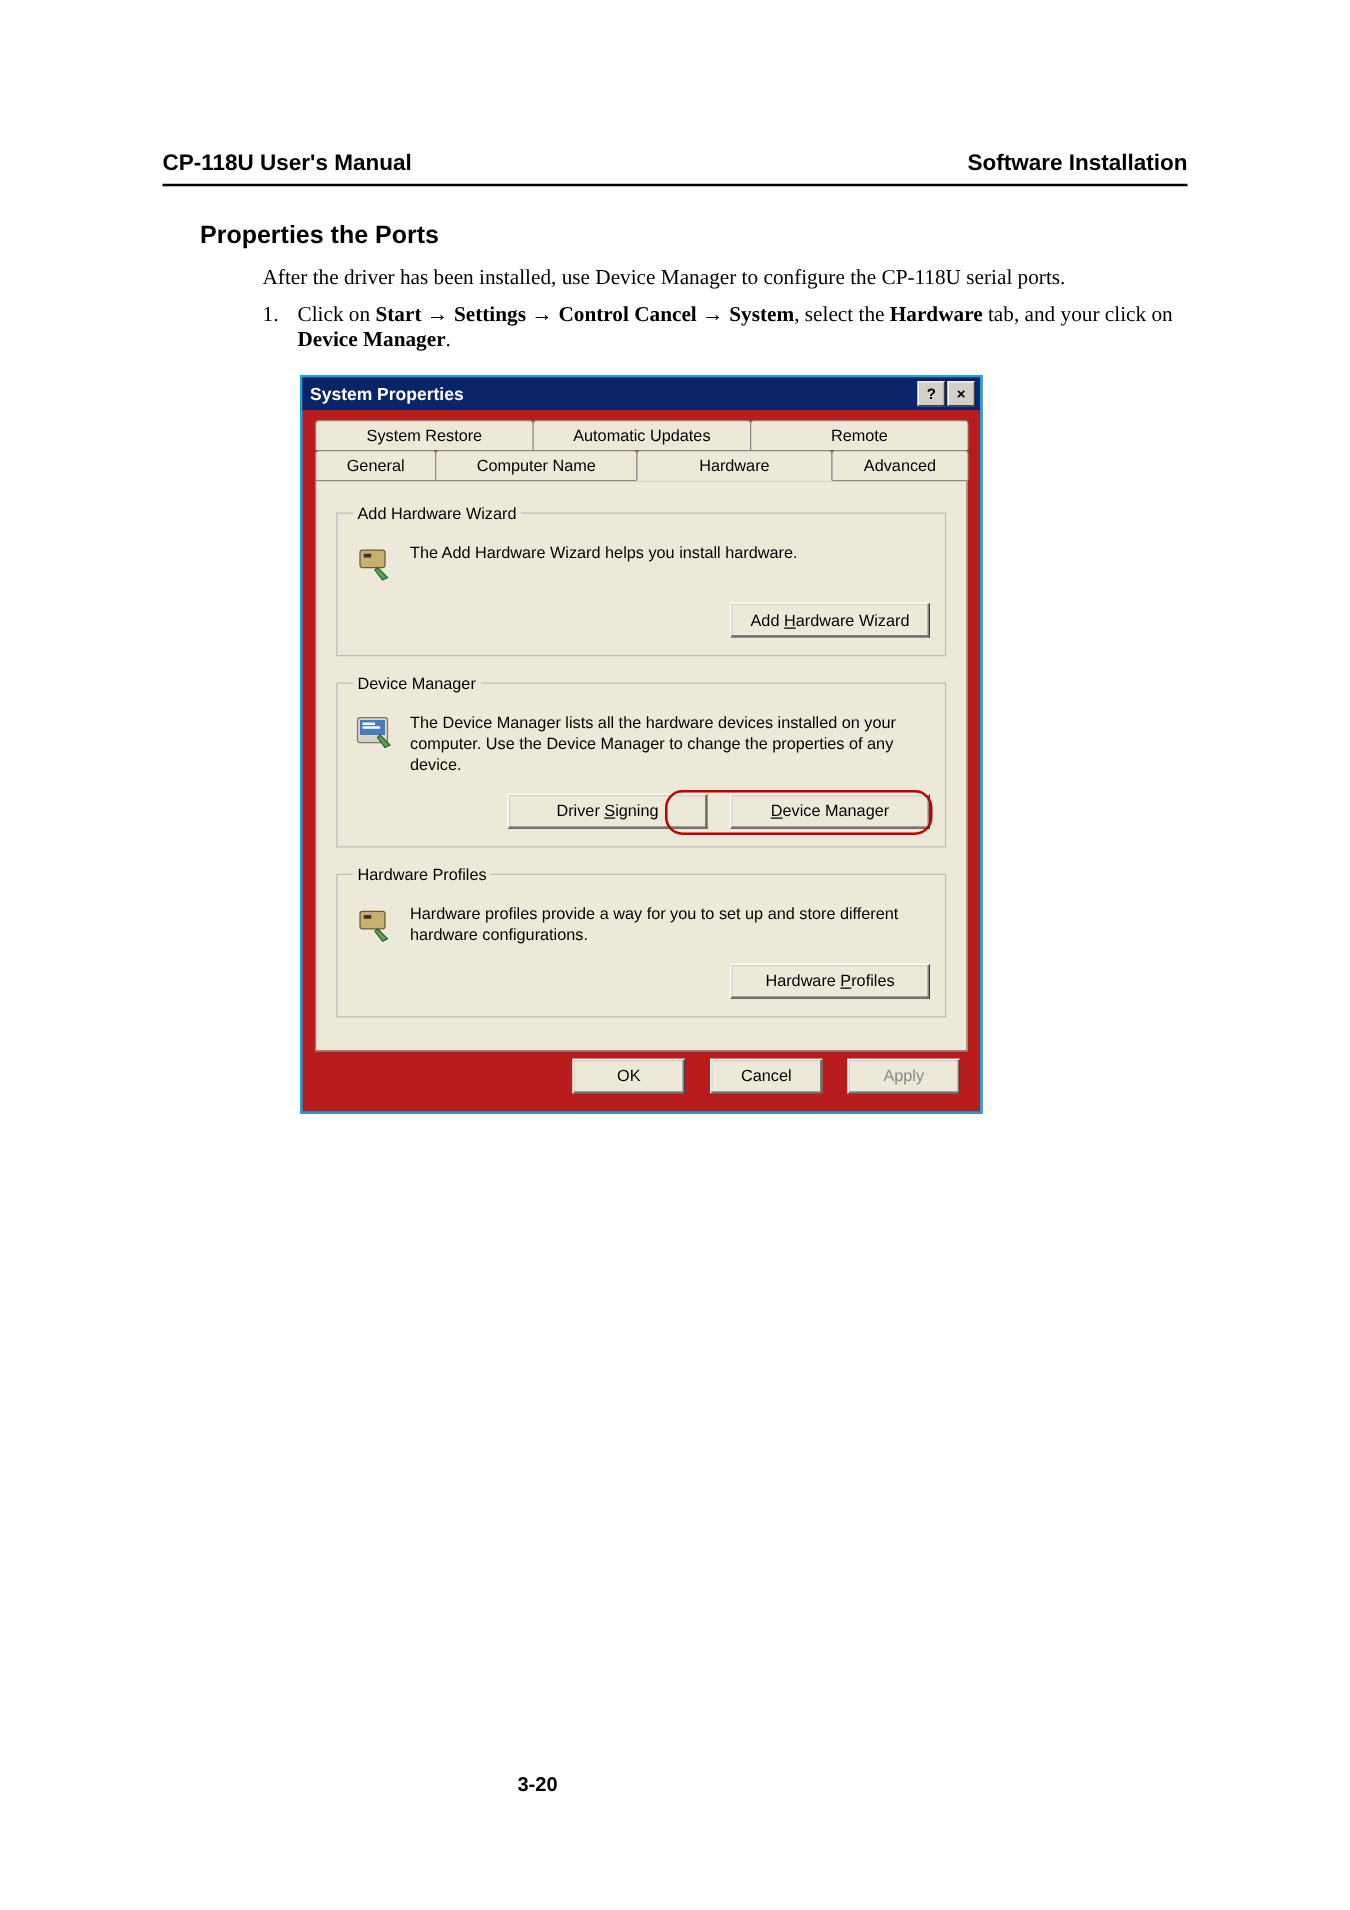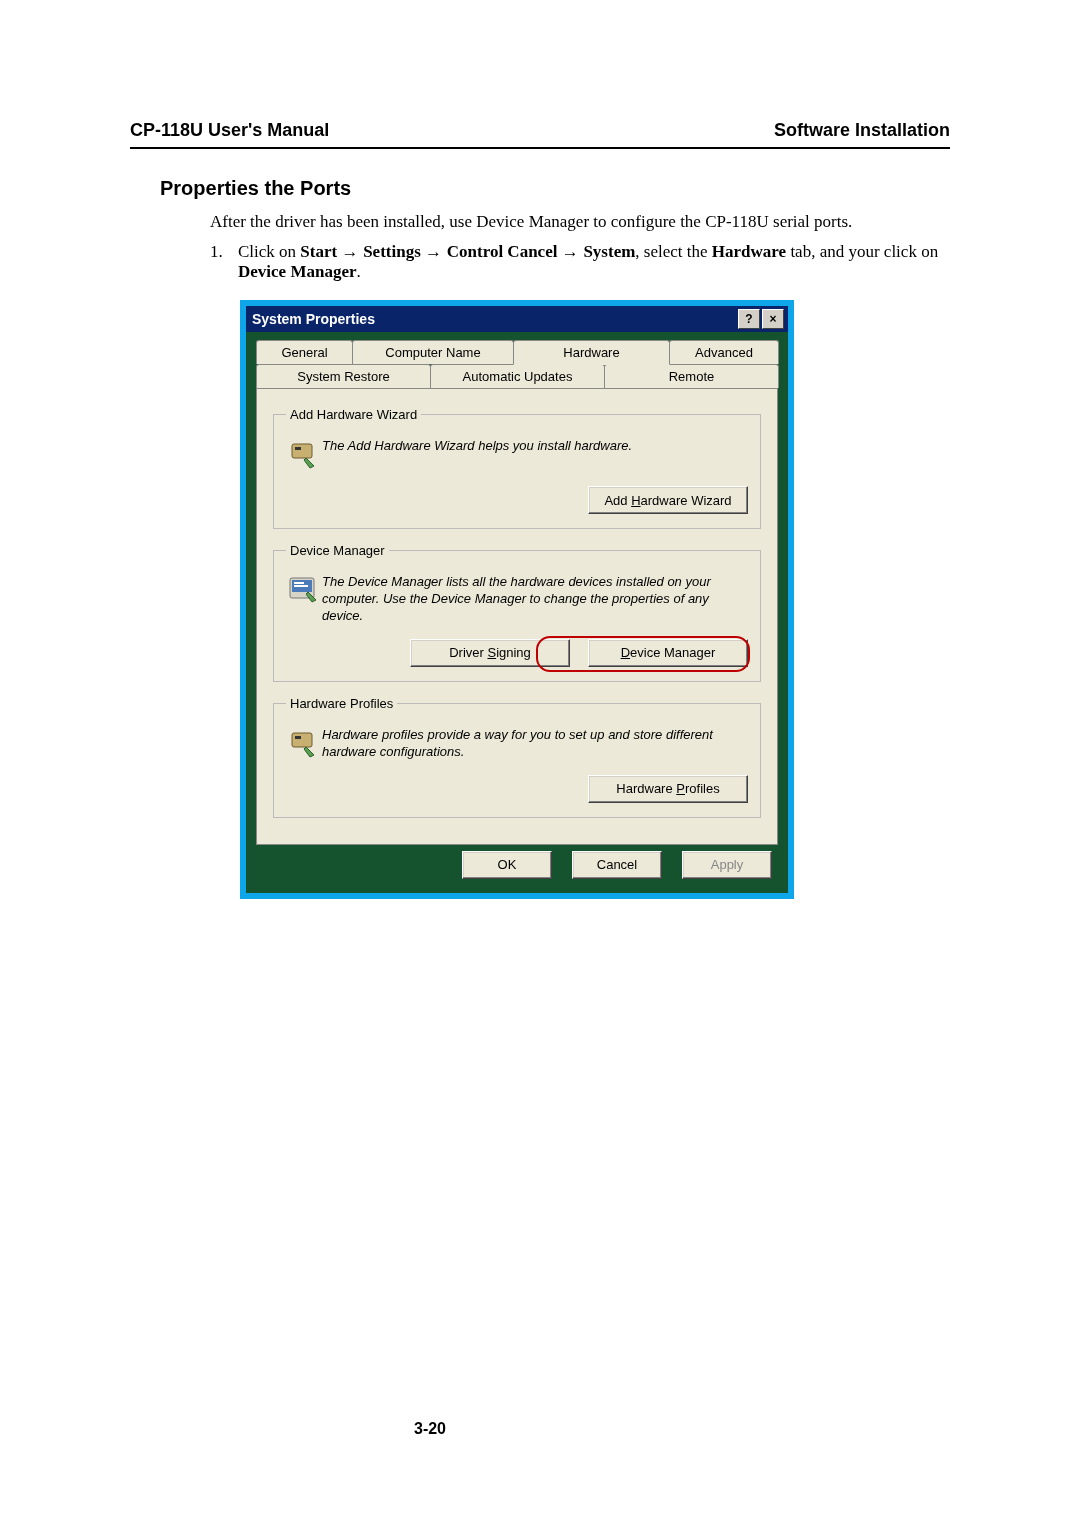--- a/index.html
+++ b/index.html
@@ -46,22 +46,22 @@
     width: 28px;
     flex-shrink: 0;
   }
   .step-text b { font-weight: bold; }
   .arrow { font-family: Arial, sans-serif; }
   .screenshot {
     margin-left: 110px;
     width: 542px;
     font-family: Tahoma, sans-serif;
     font-size: 13px;
-    border: 6px solid #0ea5e9;
-    background: #14532d;
+    border: 2px solid #0ea5e9;
+    background: #b91c1c;
     margin-top: 12px;
   }
   .titlebar {
     background: #0a246a;
     color: #fff;
     display: flex;
     align-items: center;
     justify-content: space-between;
     padding: 3px 4px 3px 6px;
     font-weight: bold;
@@ -120,21 +120,21 @@
     border: 1px solid #bbb;
     margin: 0 0 14px 0;
     padding: 14px 12px 14px 12px;
   }
   fieldset.group legend {
     font-size: 13px;
     padding: 0 4px;
   }
   .grp-top {
     display: flex;
-    font-style: italic;
+    gap: 10px;
   }
   .grp-icon {
     width: 36px;
     height: 36px;
     flex-shrink: 0;
     display: flex;
     align-items: center;
     justify-content: center;
   }
   .grp-text {
@@ -219,30 +219,30 @@
         <div class="tbtn">
             <span>?</span>
           </div>
         <div class="tbtn">
             <span>×</span>
           </div>
       </div>
     </div>
 
     <div class="tabs-area">
+      <div class="tab-row top">
+        <div class="tab"><span>System Restore</span></div>
+        <div class="tab"><span>Automatic Updates</span></div>
+        <div class="tab"><span>Remote</span></div>
+      </div>
       <div class="tab-row bot">
         <div class="tab"><span>General</span></div>
         <div class="tab"><span>Computer Name</span></div>
         <div class="tab active"><span>Hardware</span></div>
         <div class="tab"><span>Advanced</span></div>
-      </div>
-      <div class="tab-row top">
-        <div class="tab"><span>System Restore</span></div>
-        <div class="tab"><span>Automatic Updates</span></div>
-        <div class="tab"><span>Remote</span></div>
       </div>
 
       <div class="tab-content">
 
         <fieldset class="group">
           <legend>Add Hardware Wizard</legend>
           <div class="grp-top">
             <div class="grp-icon">
               <svg width="36" height="36" viewBox="0 0 36 36">
                 <rect x="6" y="8" width="20" height="14" rx="2" fill="#c8b070" stroke="#6e5a30"></rect>

